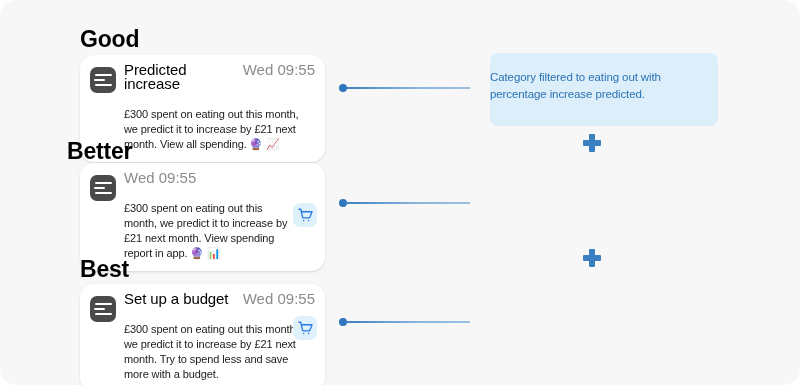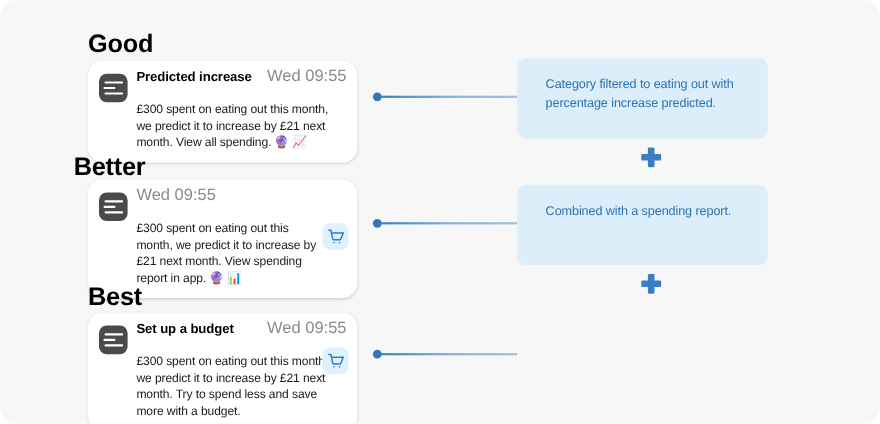--- a/index.html
+++ b/index.html
@@ -73,22 +73,22 @@
     position: relative;
   }
 
   .notif-top {
     display: flex;
     align-items: baseline;
     justify-content: space-between;
     gap: 6px;
   }
   .notif-title {
-    font-size: 12px;
-    font-weight: bold;
+    font-size: 15px;
+    font-weight: normal;
     color: #000000;
     line-height: 14px;
     letter-spacing: -0.1px;
   }
   .notif-time {
     font-size: 15px;
     color: #8b8b8b;
     line-height: 14px;
     white-space: nowrap;
     flex: 0 0 auto;
@@ -124,26 +124,26 @@
     position: absolute;
     width: 8px;
     height: 8px;
     border-radius: 50%;
     background: #2f77bd;
   }
 
   
   .info-box {
     position: absolute;
-    left: 470px;
+    left: 490px;
     width: 228px;
     background: #ddeefb;
     border-radius: 8px;
     box-sizing: border-box;
-    padding: 16px 26px;
+    padding: 16px 0;
   }
   .info-text {
     font-size: 11.5px;
     line-height: 17px;
     color: #2a73b5;
     letter-spacing: -0.1px;
   }
 
   .plus-icon {
     position: absolute;
@@ -220,23 +220,20 @@
           <circle cx="17" cy="20" r="1.2" fill="#2a7ae2" stroke="none"></circle>
           <path d="M1.5 2h3l2.6 12.4a1.8 1.8 0 0 0 1.8 1.4h8.4a1.8 1.8 0 0 0 1.8-1.4L22.5 6H5.2"></path>
         </svg>
       </div>
     </div>
   </div>
 
   <div class="connector-dot" style="left:339px;top:199px;"></div>
   <div class="connector" style="left:345px;top:202px;width:125px;"></div>
 
-  <div class="info-box" style="top:168px;height:73px;">
-    <div class="info-text">Combined with a spending report.</div>
-  </div>
 
   <div class="plus-icon" style="left:583px;top:249px;"></div>
 
   <div class="tier-heading" style="position:absolute;left:80px;top:258px;">Best</div>
 
   <div class="notif-card" style="top:284px;">
     <div class="app-icon">
       <i></i>
         <i class="short"></i>
         <i></i>

